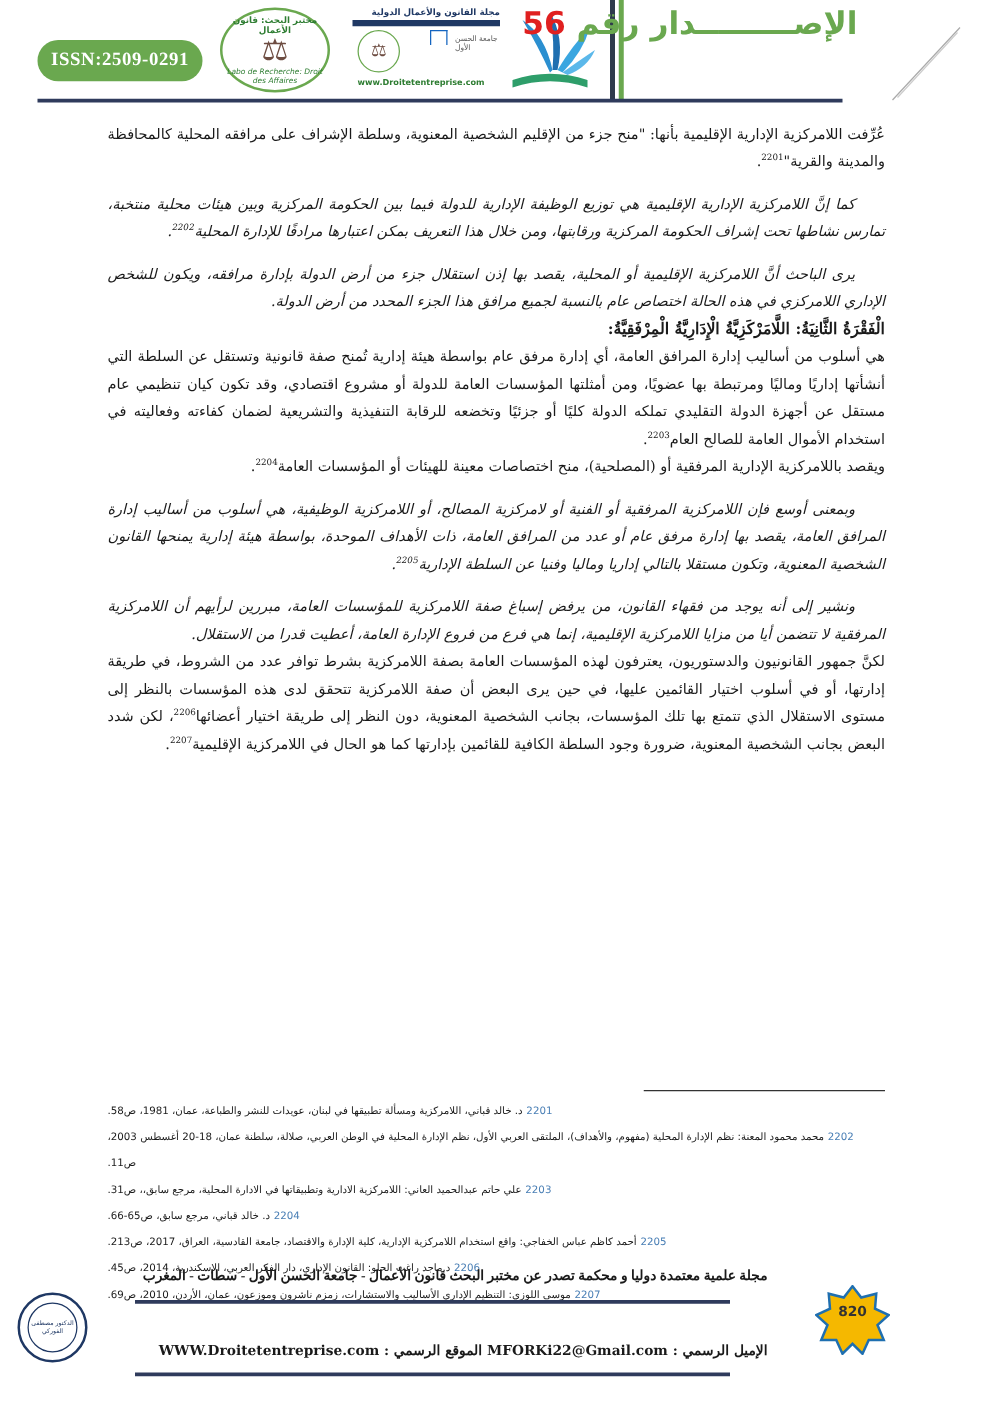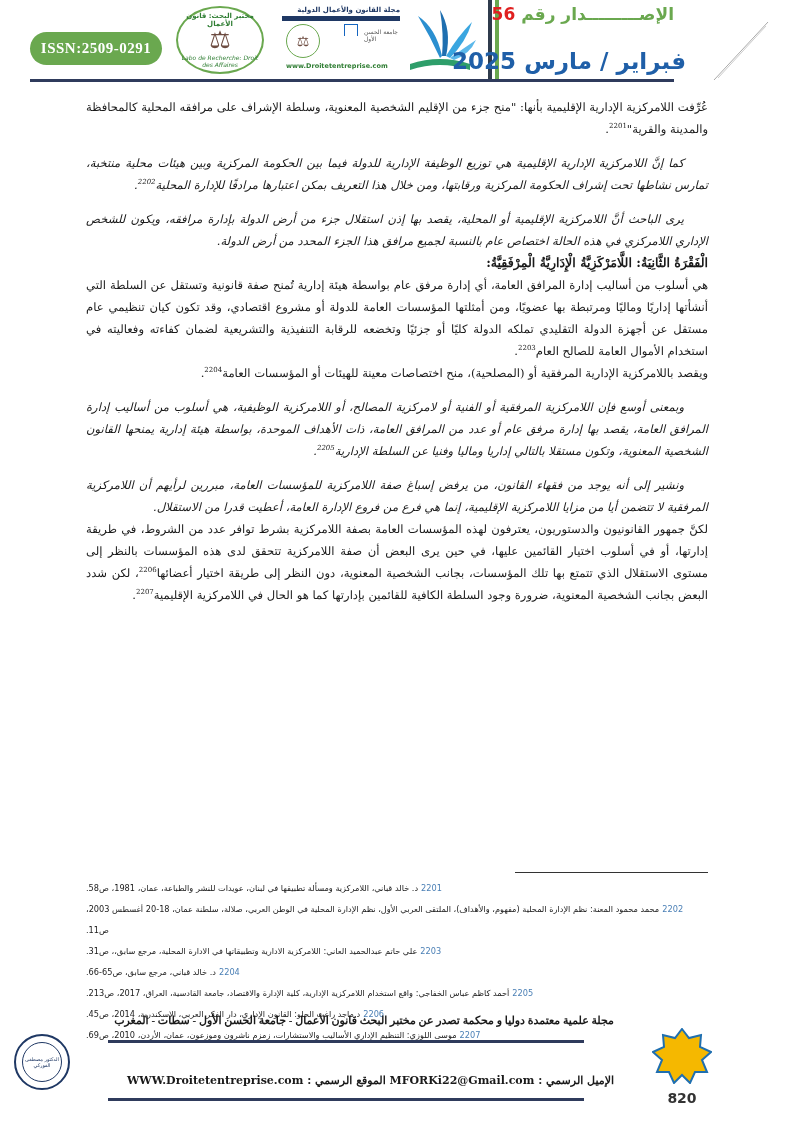--- a/index.html
+++ b/index.html
@@ -28,21 +28,21 @@
   .journal-logo .jtitle { font-size: 7px; color: #1f3864; font-weight: bold; direction: rtl; text-align: right; white-space: nowrap; }
   .journal-logo .jbar { height: 5px; background: #1f3864; margin-top: 2px; width: 100%; }
   .journal-logo .mini-seal { position: absolute; left: 4px; top: 18px; width: 34px; height: 34px; border: 1.5px solid #6aa84f; border-radius: 50%; display:flex; align-items:center; justify-content:center; font-size: 14px; color:#6d4c41; }
   .journal-logo .univ { position: absolute; left: 46px; top: 22px; font-size: 6px; color: #555; }
   .journal-logo .castle { position: absolute; left: 62px; top: 18px; width: 14px; height: 12px; border: 1.5px solid #1565c0; border-bottom: none; }
   .journal-logo .jurl { position: absolute; left: 4px; bottom: 2px; font-size: 6.5px; color: #2e7d32; font-weight: bold; }
   .book-logo { position: absolute; left: 400px; top: 6px; width: 80px; height: 68px; }
   .book-logo svg { width: 100%; height: 100%; }
   .vsep { position: absolute; left: 488px; top: 0; width: 4px; height: 80px; background: #2f3b4c; }
   .vsep2 { position: absolute; left: 495px; top: 0; width: 4px; height: 80px; background: #6aa84f; }
-  .issue-line { position: absolute; right: 120px; top: 4px; direction: rtl; font-size: 17px; font-weight: bold; color: #6aa84f; white-space: nowrap; }
+  .issue-line { position: absolute; right: 108px; top: 4px; direction: rtl; font-size: 25px; font-weight: bold; color: #6aa84f; white-space: nowrap; }
   .issue-line .num { color: #e02020; }
   .date-line { position: absolute; right: 108px; top: 48px; direction: rtl; font-size: 23px; font-weight: bold; color: #1f5fa8; white-space: nowrap; }
   .diag { position: absolute; left: 710px; top: 20px; width: 60px; height: 62px; }
   .header-rule { position: absolute; left: 30px; top: 79px; width: 644px; height: 3px; background: #2f3b5c; }
 
   
   .content { position: absolute; left: 86px; top: 96px; width: 622px; direction: rtl; text-align: justify; font-family: "DejaVu Serif", serif; font-size: 11.6px; line-height: 22px; }
   .content .heading { font-weight: bold; font-size: 12.6px; text-align: right; }
   .content p { text-indent: 0; }
   .content p.ind { text-indent: 24px; }
@@ -55,21 +55,21 @@
   .fn-num { color: #4a7fb5; margin-left: 3px; }
 
   
   .ft-rule-top { position: absolute; left: 108px; top: 1040px; width: 476px; height: 3px; background: #2f3b5c; }
   .ft-rule-bot { position: absolute; left: 108px; top: 1098px; width: 476px; height: 3px; background: #2f3b5c; }
   .ft-line1 { position: absolute; right: 180px; top: 1014px; direction: rtl; font-family: Liberation Serif, serif; font-size: 11px; font-weight: bold; color: #1a1a1a; white-space: nowrap; }
   .ft-line2 { position: absolute; right: 180px; top: 1074px; direction: rtl; font-family: "DejaVu Serif", serif; font-size: 11px; font-weight: bold; color: #1a1a1a; white-space: nowrap; }
   .ft-line2 .ltr { direction: ltr; unicode-bidi: embed; }
   .page-badge { position: absolute; left: 652px; top: 1028px; width: 60px; height: 56px; }
   .page-badge svg { width: 100%; height: 100%; }
-  .page-num { position: absolute; left: 652px; top: 1090px; width: 60px; text-align: center; font-weight: bold; font-size: 14px; color: #333; }
+  .page-num { position: absolute; left: 652px; top: 1043px; width: 60px; text-align: center; font-weight: bold; font-size: 11px; color: #333; }
   .stamp { position: absolute; left: 14px; top: 1034px; width: 56px; height: 56px; border: 2px solid #1f3864; border-radius: 50%; display: flex; align-items: center; justify-content: center; }
   .stamp .inner { width: 40px; height: 40px; border: 1px solid #1f3864; border-radius: 50%; display: flex; align-items: center; justify-content: center; font-size: 5px; color: #1f3864; text-align: center; }
 </style>
 </head>
 <body>
 
 <div class="header">
   <div class="issn-pill">ISSN:2509-0291</div>
 
   <div class="lab-seal">
@@ -97,21 +97,20 @@
     </svg>
   </div>
 
   <div class="vsep"></div>
   <div class="vsep2"></div>
 
   <div class="issue-line">
     <span>الإصـــــــــدار رقم</span>
     <span class="num">56</span>
   </div>
-  <div class="date-line">فبراير / مارس 2025</div>
 
   <svg class="diag" viewBox="0 0 60 62">
     <line x1="58" y1="2" x2="4" y2="60" stroke="#aaa" stroke-width="1"></line>
     <line x1="56" y1="6" x2="8" y2="58" stroke="#ccc" stroke-width="1"></line>
   </svg>
   <div class="header-rule"></div>
 </div>
 
 <div class="content">
   <p><span>عُرِّفت اللامركزية الإدارية الإقليمية بأنها: "منح جزء من الإقليم الشخصية المعنوية، وسلطة الإشراف على مرافقه المحلية كالمحافظة والمدينة والقرية"</span><sup>2201</sup>.</p>

